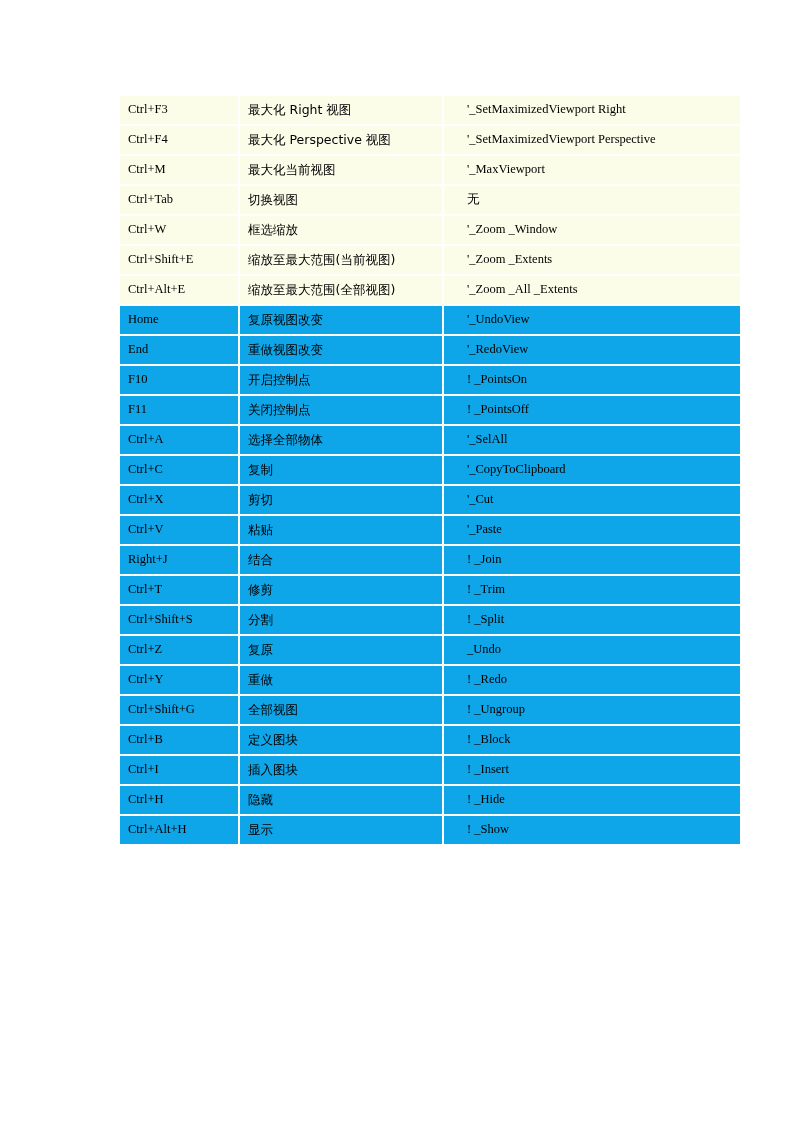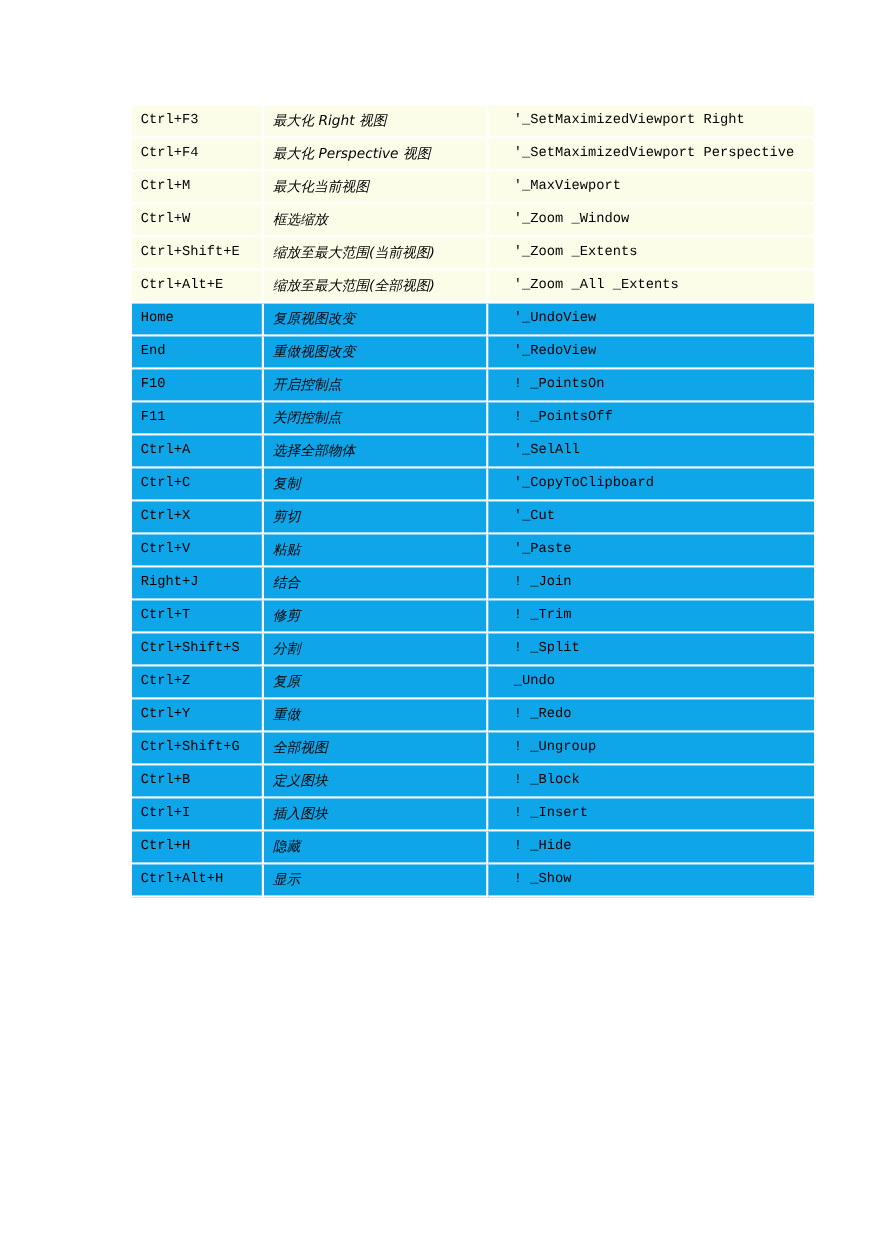--- a/index.html
+++ b/index.html
@@ -32,32 +32,32 @@
     vertical-align: middle;
     padding: 5px 8px 6px 8px;
     font-size: 12.5px;
     line-height: 17px;
     color: #000000;
     border-bottom: 2px solid #ffffff;
     border-right: 2px solid #ffffff;
     letter-spacing: 0px;
   }
   .shortcut-table td.c-key   { width: 102px; }
-  .shortcut-table td.c-desc  { width: 186px; font-style: italic; }
+  .shortcut-table td.c-desc  { width: 186px; }
   .shortcut-table td.c-cmd   { width: 265px; border-right: none; padding-left: 23px; }
 
   .row-ivory td { background: #fbfde9; }
   .row-green td { background: #0ea5e9; }
 
   .cn {
     font-family: "DejaVu Sans", "Liberation Sans", sans-serif;
     font-size: 13px;
   }
   .mono {
-    font-family: Liberation Mono, monospace;
+    font-family: Liberation Serif, serif;
     font-size: 12.5px;
   }
 </style>
 </head>
 <body>
 
 <div class="page">
   <table class="shortcut-table" id="shortcut-table">
     <tbody id="table-body">
         <tr class="row-ivory">
@@ -67,20 +67,25 @@
         </tr>
         <tr class="row-ivory">
           <td class="c-key mono">Ctrl+F4</td>
           <td class="c-desc cn">最大化 Perspective 视图</td>
           <td class="c-cmd mono">'_SetMaximizedViewport Perspective</td>
         </tr>
         <tr class="row-ivory">
           <td class="c-key mono">Ctrl+M</td>
           <td class="c-desc cn">最大化当前视图</td>
           <td class="c-cmd mono">'_MaxViewport</td>
+        </tr>
+        <tr class="row-ivory">
+          <td class="c-key mono">Ctrl+Tab</td>
+          <td class="c-desc cn">切换视图</td>
+          <td class="c-cmd mono">无</td>
         </tr>
         <tr class="row-ivory">
           <td class="c-key mono">Ctrl+W</td>
           <td class="c-desc cn">框选缩放</td>
           <td class="c-cmd mono">'_Zoom _Window</td>
         </tr>
         <tr class="row-ivory">
           <td class="c-key mono">Ctrl+Shift+E</td>
           <td class="c-desc cn">缩放至最大范围(当前视图)</td>
           <td class="c-cmd mono">'_Zoom _Extents</td>

